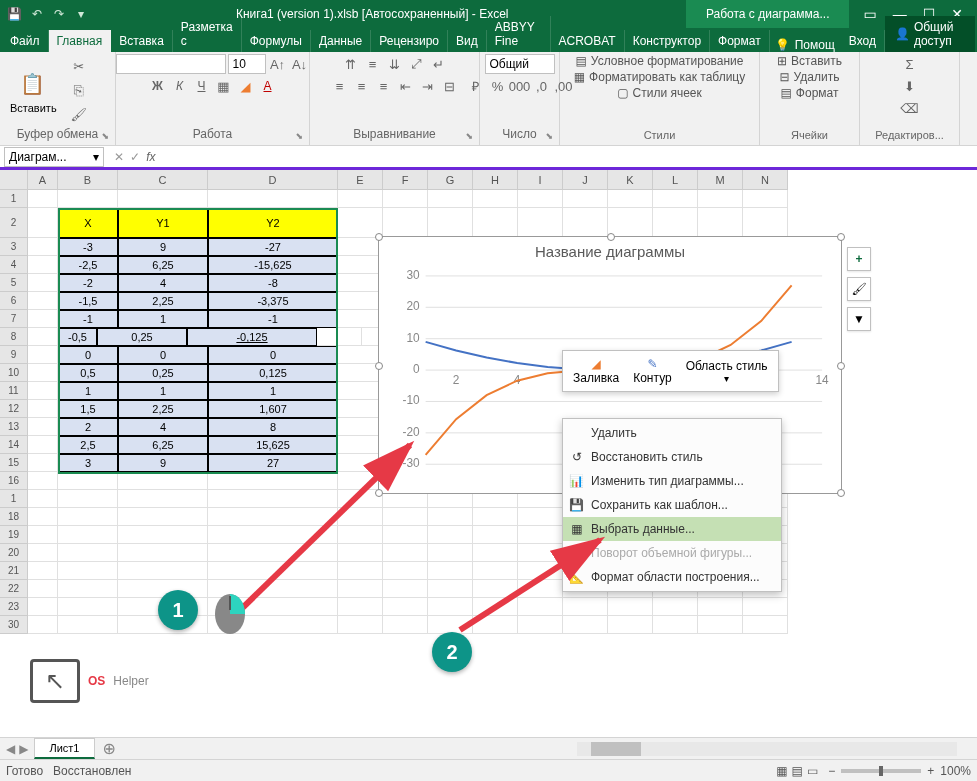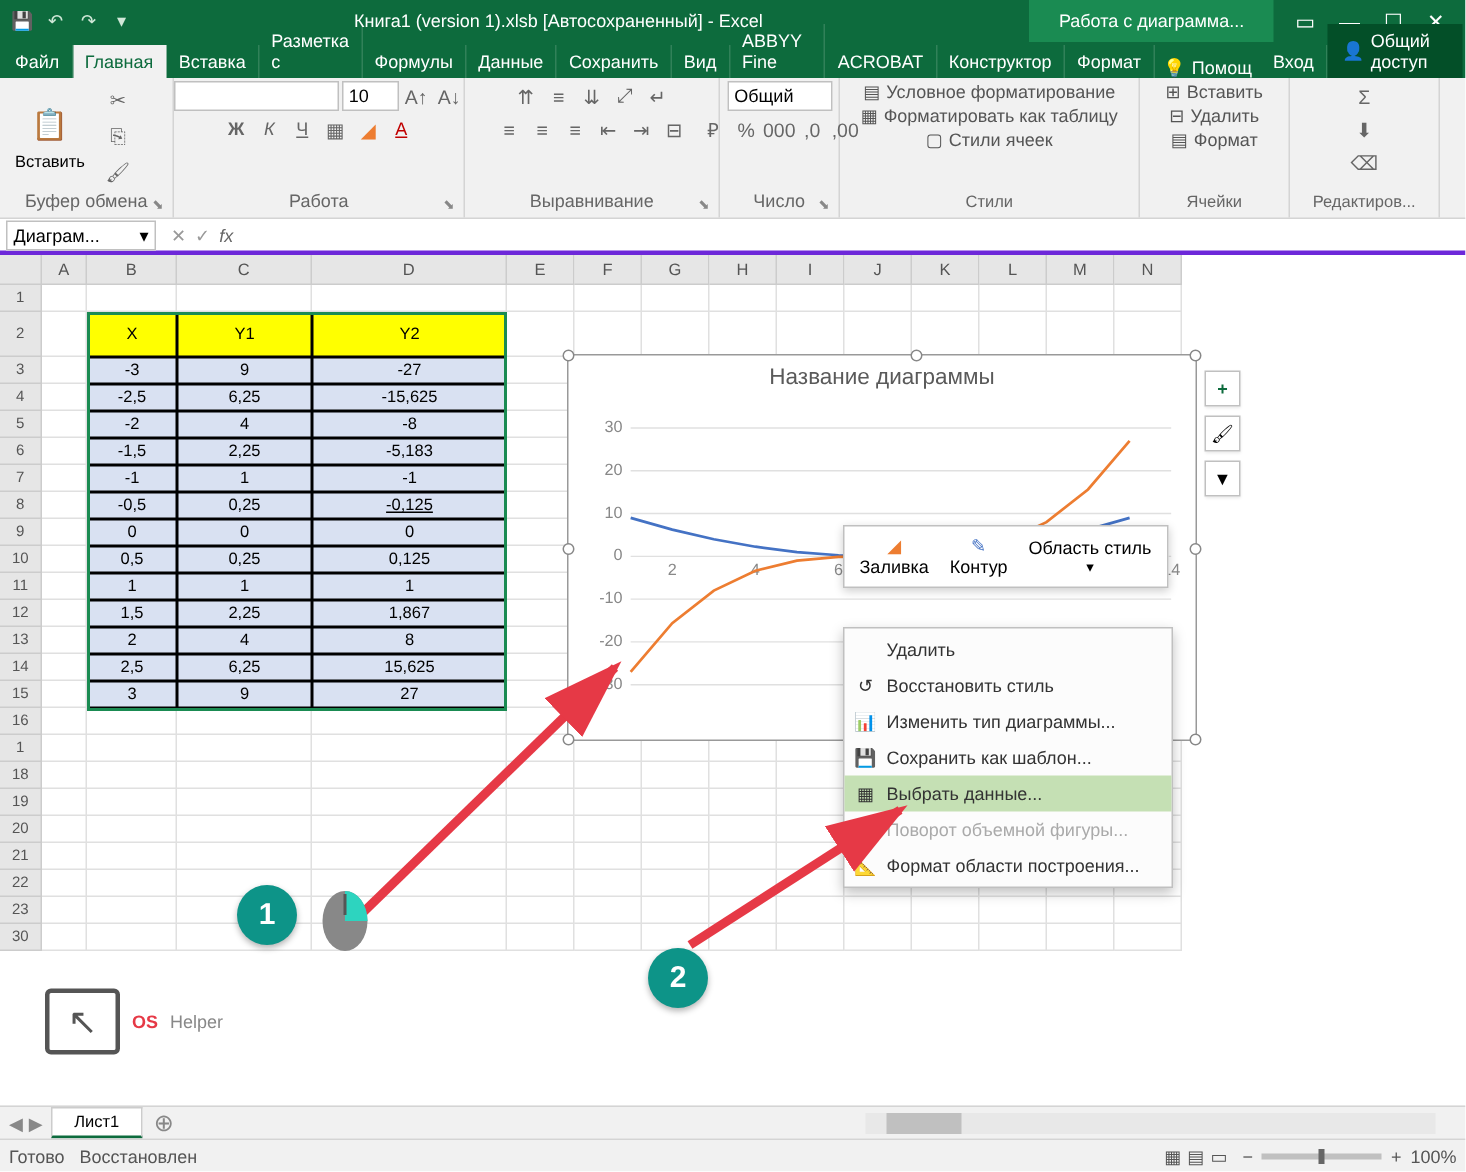--- a/index.html
+++ b/index.html
@@ -105,21 +105,21 @@
   </div>
 </div>
 
 <div class="ribbon-tabs">
   <div class="tab">Файл</div>
   <div class="tab active">Главная</div>
   <div class="tab">Вставка</div>
   <div class="tab">Разметка с</div>
   <div class="tab">Формулы</div>
   <div class="tab">Данные</div>
-  <div class="tab">Сохранить</div>
+  <div class="tab">Рецензиро</div>
   <div class="tab">Вид</div>
   <div class="tab">ABBYY Fine</div>
   <div class="tab">ACROBAT</div>
   <div class="tab">Конструктор</div>
   <div class="tab">Формат</div>
   <div class="spacer"></div>
   <div class="help">
       <span>💡</span>
       <span>Помощ</span>
     </div>
@@ -392,21 +392,21 @@
         <div class="cell" style="width: 45px;"></div>
         <div class="cell" style="width: 45px;"></div>
         <div class="cell" style="width: 45px;"></div>
         <div class="cell" style="width: 45px;"></div>
         <div class="cell" style="width: 45px;"></div>
       </div>
       <div class="row">
         <div class="cell" style="width: 30px;"></div>
         <div class="cell datac" style="width: 60px;">-1,5</div>
         <div class="cell datac" style="width: 90px;">2,25</div>
-        <div class="cell datac" style="width: 130px;">-5,183</div>
+        <div class="cell datac" style="width: 130px;">-3,375</div>
         <div class="cell" style="width: 45px;"></div>
         <div class="cell" style="width: 45px;"></div>
         <div class="cell" style="width: 45px;"></div>
         <div class="cell" style="width: 45px;"></div>
         <div class="cell" style="width: 45px;"></div>
         <div class="cell" style="width: 45px;"></div>
         <div class="cell" style="width: 45px;"></div>
         <div class="cell" style="width: 45px;"></div>
         <div class="cell" style="width: 45px;"></div>
         <div class="cell" style="width: 45px;"></div>
@@ -422,21 +422,21 @@
         <div class="cell" style="width: 45px;"></div>
         <div class="cell" style="width: 45px;"></div>
         <div class="cell" style="width: 45px;"></div>
         <div class="cell" style="width: 45px;"></div>
         <div class="cell" style="width: 45px;"></div>
         <div class="cell" style="width: 45px;"></div>
         <div class="cell" style="width: 45px;"></div>
       </div>
       <div class="row">
         <div class="cell" style="width: 30px;"></div>
-        <div class="cell datac" style="width: 60px;">-0,5</div>
+        <div class="cell datac" style="width: 39px;">-0,5</div>
         <div class="cell datac" style="width: 90px;">0,25</div>
         <div class="cell datac" style="width: 130px; text-decoration: underline;">-0,125</div>
         <div class="cell" style="width: 45px;"></div>
         <div class="cell" style="width: 45px;"></div>
         <div class="cell" style="width: 45px;"></div>
         <div class="cell" style="width: 45px;"></div>
         <div class="cell" style="width: 45px;"></div>
         <div class="cell" style="width: 45px;"></div>
         <div class="cell" style="width: 45px;"></div>
         <div class="cell" style="width: 45px;"></div>
@@ -488,21 +488,21 @@
         <div class="cell" style="width: 45px;"></div>
         <div class="cell" style="width: 45px;"></div>
         <div class="cell" style="width: 45px;"></div>
         <div class="cell" style="width: 45px;"></div>
         <div class="cell" style="width: 45px;"></div>
       </div>
       <div class="row">
         <div class="cell" style="width: 30px;"></div>
         <div class="cell datac" style="width: 60px;">1,5</div>
         <div class="cell datac" style="width: 90px;">2,25</div>
-        <div class="cell datac" style="width: 130px;">1,867</div>
+        <div class="cell datac" style="width: 130px;">1,607</div>
         <div class="cell" style="width: 45px;"></div>
         <div class="cell" style="width: 45px;"></div>
         <div class="cell" style="width: 45px;"></div>
         <div class="cell" style="width: 45px;"></div>
         <div class="cell" style="width: 45px;"></div>
         <div class="cell" style="width: 45px;"></div>
         <div class="cell" style="width: 45px;"></div>
         <div class="cell" style="width: 45px;"></div>
         <div class="cell" style="width: 45px;"></div>
         <div class="cell" style="width: 45px;"></div>
@@ -696,21 +696,21 @@
         <div class="cell" style="width: 45px;"></div>
         <div class="cell" style="width: 45px;"></div>
         <div class="cell" style="width: 45px;"></div>
         <div class="cell" style="width: 45px;"></div>
         <div class="cell" style="width: 45px;"></div>
       </div>
     </div>
 
   <div class="selection" style="left:58px;top:38px;width:280px;height:266px"></div>
 
-  <div class="chart-box" style="left:378px;top:66px;width:420px;height:258px">
+  <div class="chart-box" style="left:378px;top:66px;width:464px;height:258px">
     <div class="chart-title">Название диаграммы</div>
     <svg class="chart-svg" viewBox="0 0 464 228">
       <g id="chart-g">
           <line x1="46" y1="200" x2="446" y2="200" stroke="#e0e0e0"></line>
           <text x="40" y="203" text-anchor="end" font-size="10" fill="#888">-30</text>
           <line x1="46" y1="168.33333333333334" x2="446" y2="168.33333333333334" stroke="#e0e0e0"></line>
           <text x="40" y="171.33333333333334" text-anchor="end" font-size="10" fill="#888">-20</text>
           <line x1="46" y1="136.66666666666666" x2="446" y2="136.66666666666666" stroke="#e0e0e0"></line>
           <text x="40" y="139.66666666666666" text-anchor="end" font-size="10" fill="#888">-10</text>
           <line x1="46" y1="105" x2="446" y2="105" stroke="#e0e0e0"></line>

